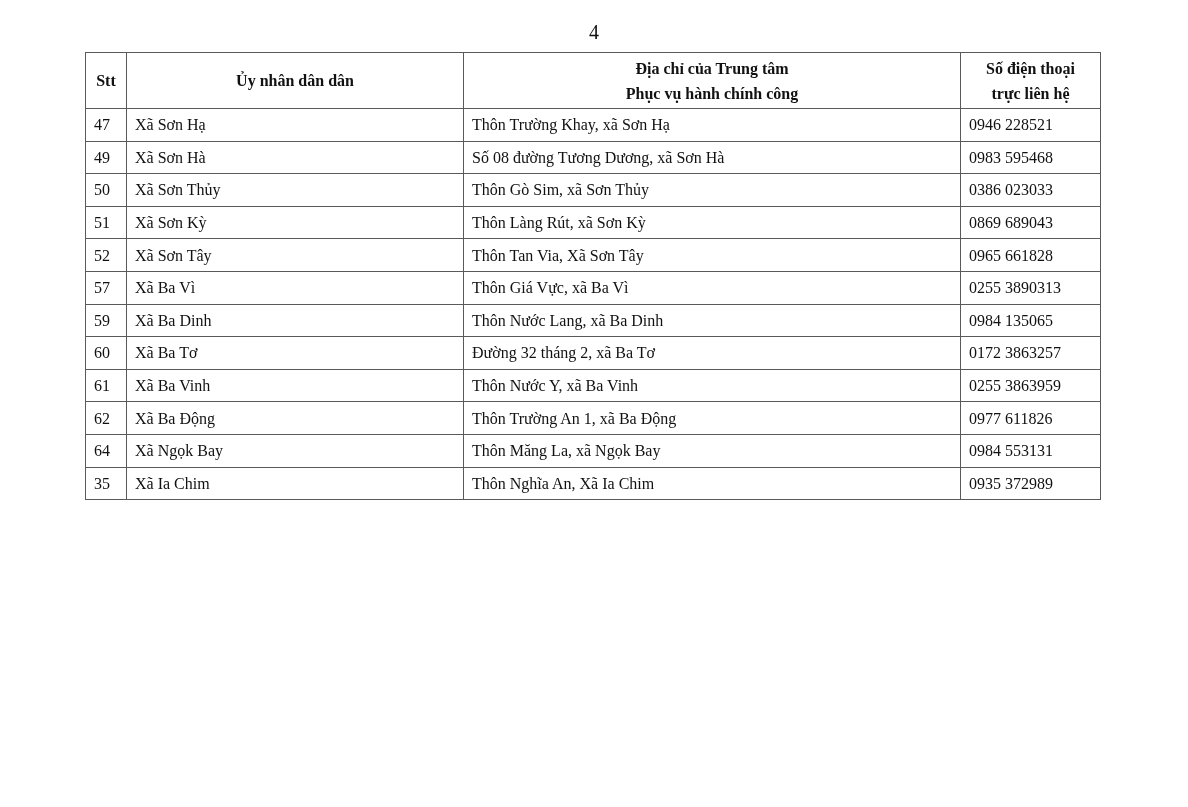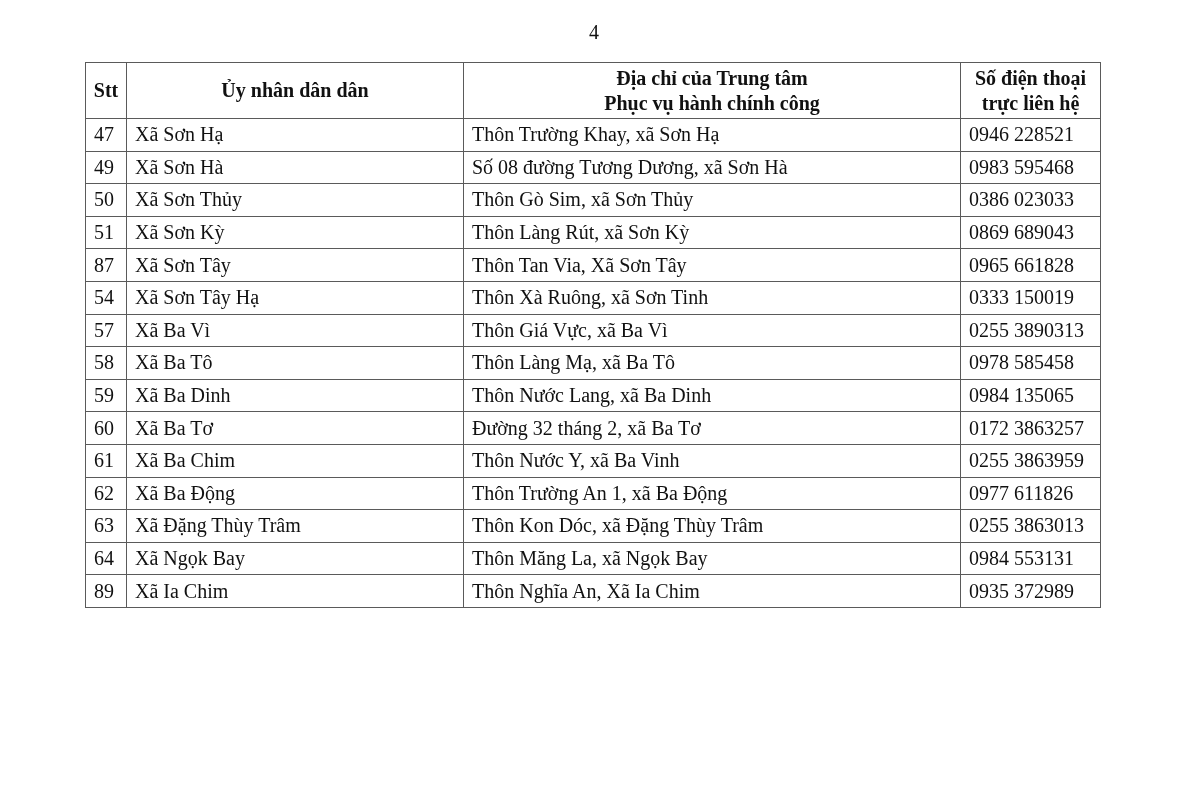--- a/index.html
+++ b/index.html
@@ -19,26 +19,26 @@
       position: absolute;
       top: 20px;
       left: 0;
       width: 1188px;
       text-align: center;
       font-size: 20px;
       line-height: 24px;
     }
     table.contact-table {
       position: absolute;
-      top: 62px;
+      top: 52px;
       left: 85px;
       width: 1015px;
       border-collapse: collapse;
       table-layout: fixed;
-      font-size: 20px;
+      font-size: 16px;
     }
     table.contact-table th,
     table.contact-table td {
       border: 1.5px solid #5a5a5a;
       padding: 0 8px;
       vertical-align: middle;
       white-space: nowrap;
       overflow: hidden;
     }
     table.contact-table th {
@@ -105,79 +105,61 @@
         <td>Thôn Gò Sim, xã Sơn Thủy</td>
         <td>0386 023033</td>
       </tr>
     <tr>
         <td class="stt-cell">51</td>
         <td>Xã Sơn Kỳ</td>
         <td>Thôn Làng Rút, xã Sơn Kỳ</td>
         <td>0869 689043</td>
       </tr>
     <tr>
-        <td class="stt-cell">87</td>
+        <td class="stt-cell">52</td>
         <td>Xã Sơn Tây</td>
         <td>Thôn Tan Via, Xã Sơn Tây</td>
         <td>0965 661828</td>
-      </tr>
-    <tr>
-        <td class="stt-cell">54</td>
-        <td>Xã Sơn Tây Hạ</td>
-        <td>Thôn Xà Ruông, xã Sơn Tinh</td>
-        <td>0333 150019</td>
       </tr>
     <tr>
         <td class="stt-cell">57</td>
         <td>Xã Ba Vì</td>
         <td>Thôn Giá Vực, xã Ba Vì</td>
         <td>0255 3890313</td>
-      </tr>
-    <tr>
-        <td class="stt-cell">58</td>
-        <td>Xã Ba Tô</td>
-        <td>Thôn Làng Mạ, xã Ba Tô</td>
-        <td>0978 585458</td>
       </tr>
     <tr>
         <td class="stt-cell">59</td>
         <td>Xã Ba Dinh</td>
         <td>Thôn Nước Lang, xã Ba Dinh</td>
         <td>0984 135065</td>
       </tr>
     <tr>
         <td class="stt-cell">60</td>
         <td>Xã Ba Tơ</td>
         <td>Đường 32 tháng 2, xã Ba Tơ</td>
         <td>0172 3863257</td>
       </tr>
     <tr>
         <td class="stt-cell">61</td>
-        <td>Xã Ba Chim</td>
+        <td>Xã Ba Vinh</td>
         <td>Thôn Nước Y, xã Ba Vinh</td>
         <td>0255 3863959</td>
       </tr>
     <tr>
         <td class="stt-cell">62</td>
         <td>Xã Ba Động</td>
         <td>Thôn Trường An 1, xã Ba Động</td>
         <td>0977 611826</td>
       </tr>
     <tr>
-        <td class="stt-cell">63</td>
-        <td>Xã Đặng Thùy Trâm</td>
-        <td>Thôn Kon Dóc, xã Đặng Thùy Trâm</td>
-        <td>0255 3863013</td>
-      </tr>
-    <tr>
         <td class="stt-cell">64</td>
         <td>Xã Ngọk Bay</td>
         <td>Thôn Măng La, xã Ngọk Bay</td>
         <td>0984 553131</td>
       </tr>
     <tr>
-        <td class="stt-cell">89</td>
+        <td class="stt-cell">35</td>
         <td>Xã Ia Chim</td>
         <td>Thôn Nghĩa An, Xã Ia Chim</td>
         <td>0935 372989</td>
       </tr>
   </tbody>
 </table>
 
 </body></html>

